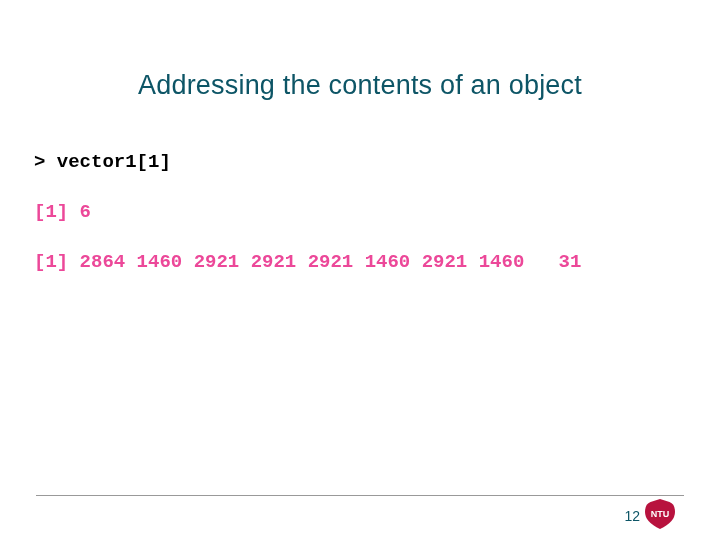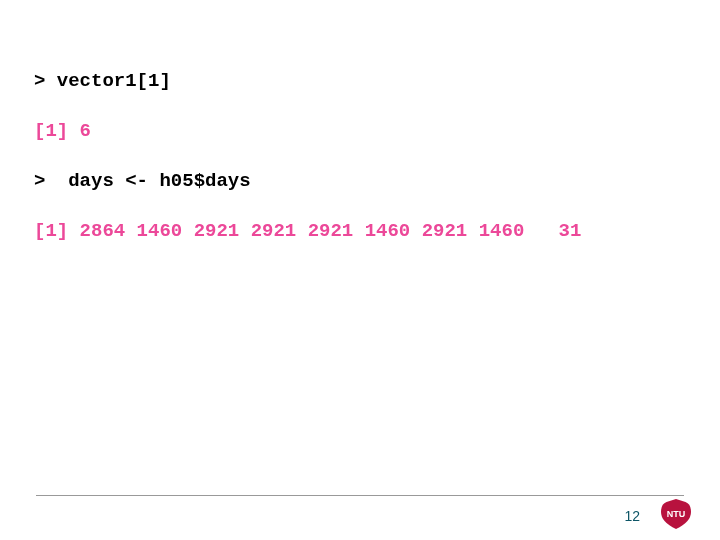--- a/index.html
+++ b/index.html
@@ -40,34 +40,34 @@
   }
   .page-num {
     position: absolute;
     right: 80px;
     bottom: 16px;
     font-size: 14px;
     color: #0d5566;
   }
   .logo {
     position: absolute;
-    right: 28px;
+    right: 44px;
     bottom: 10px;
     width: 32px;
     height: 32px;
   }
 </style>
 </head>
 <body>
 
 <div class="slide">
+  <div class="title">Addressing the contents of an object</div>
   <div class="content">
     <div class="code-line">&gt; vector1[1]</div>
     <div class="code-line blue">[1] 6</div>
-    <div class="code-line">&gt;  days &lt;- h05$days</div>
     <div class="code-line blue">[1] 2864 1460 2921 2921 2921 1460 2921 1460   31</div>
   </div>
   <div class="footer"></div>
   <div class="page-num">12</div>
   <div class="logo">
     <svg viewBox="0 0 32 32" width="32" height="32">
       <path d="M16 1 L25.5 4 Q31 6 31 14 Q31 24 16 31 Q1 24 1 14 Q1 6 6.5 4 Z" fill="#b8123e"></path>
       <text x="16" y="19" text-anchor="middle" font-family="Arial" font-size="9" font-weight="700" fill="#fff">NTU</text>
     </svg>
   </div>

